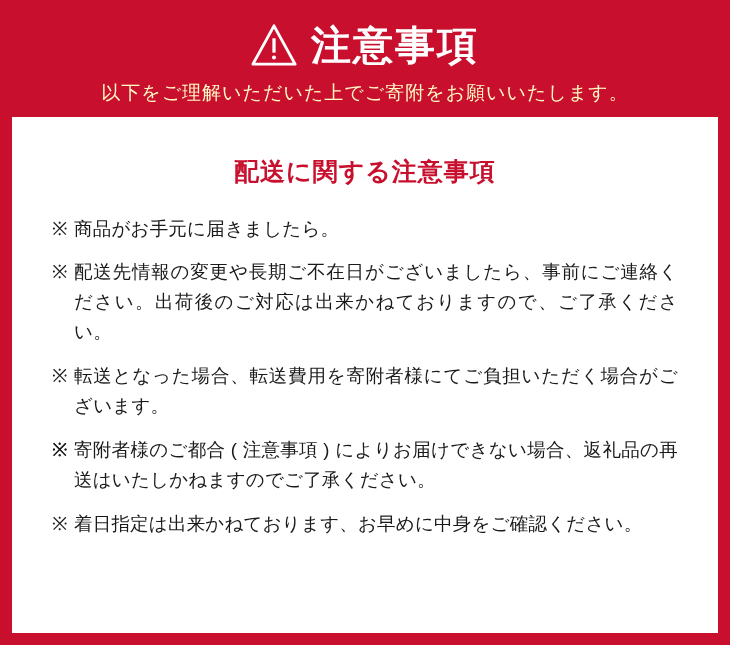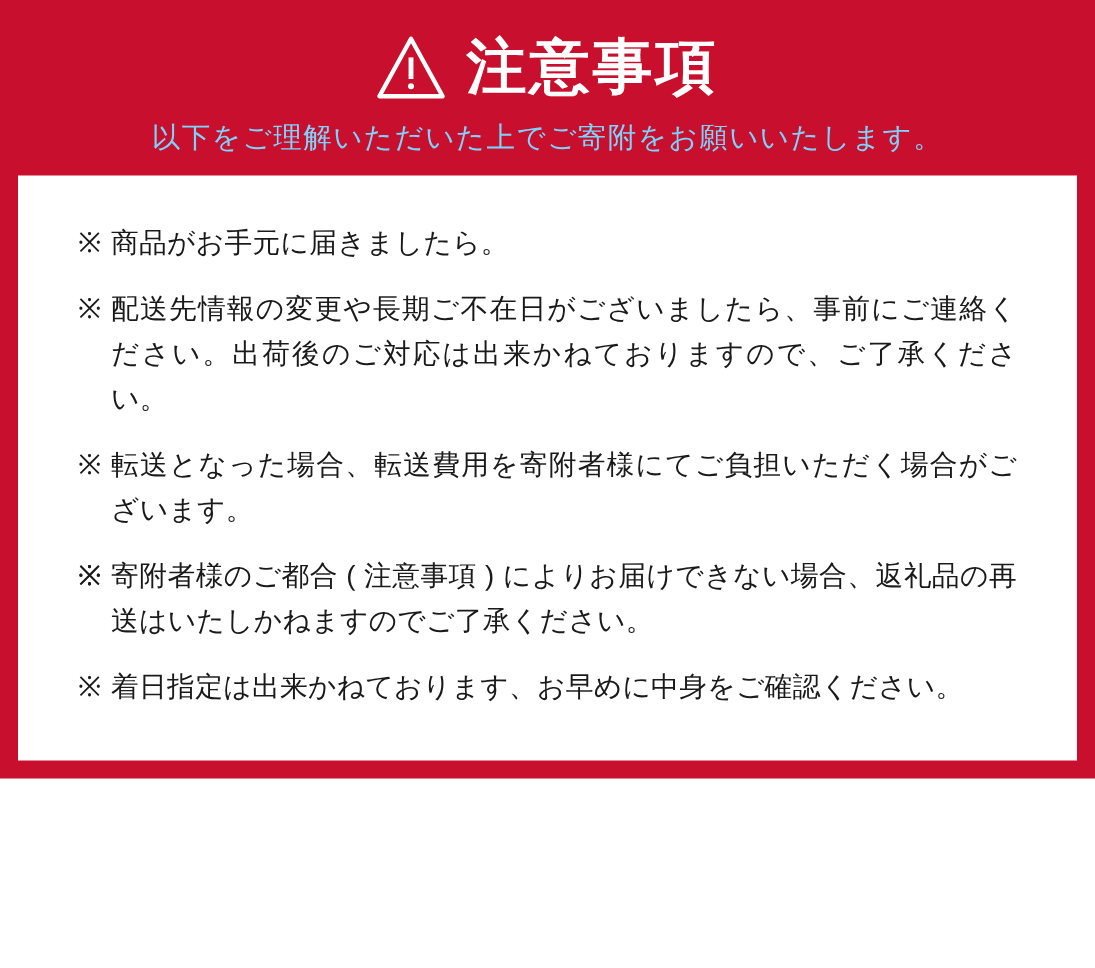--- a/index.html
+++ b/index.html
@@ -10,21 +10,21 @@
     width: 730px;
     height: 645px;
     background: #ffffff;
     font-family: "Liberation Sans", sans-serif;
     -webkit-font-smoothing: antialiased;
   }
 
   .notice-card {
     position: relative;
     width: 730px;
-    height: 519px;
+    height: 645px;
     box-sizing: border-box;
     background: #c8102e;
     padding: 0;
     overflow: hidden;
   }
 
   
   .notice-header {
     width: 100%;
     box-sizing: border-box;
@@ -53,21 +53,21 @@
     letter-spacing: 2px;
     line-height: 1.1;
     color: #ffffff;
     white-space: nowrap;
   }
 
   .header-subtitle {
     margin-top: 12px;
     font-size: 19px;
     letter-spacing: 1px;
-    color: #7dd3fc;
+    color: #fef9c3;
     line-height: 1.4;
   }
 
   
   .notice-body {
     position: absolute;
     left: 12px;
     right: 12px;
     top: 117px;
     bottom: 12px;
@@ -131,20 +131,21 @@
           <rect x="22.3" y="17" width="3.4" height="15" fill="#ffffff"></rect>
           <circle cx="24" cy="37" r="2.1" fill="#ffffff"></circle>
         </svg>
       </span>
       <div class="header-title">注意事項</div>
     </div>
     <div class="header-subtitle">以下をご理解いただいた上でご寄附をお願いいたします。</div>
   </div>
 
   <div class="notice-body">
+    <div class="body-title">配送に関する注意事項</div>
 
     <ul class="note-list">
       <li class="note-item">
         <span class="note-mark">※</span>
         <span>商品がお手元に届きましたら。</span>
       </li>
       <li class="note-item">
         <span class="note-mark">※</span>
         <span>配送先情報の変更や長期ご不在日がございましたら、事前にご連絡ください。出荷後のご対応は出来かねておりますので、ご了承ください。</span>
       </li>

